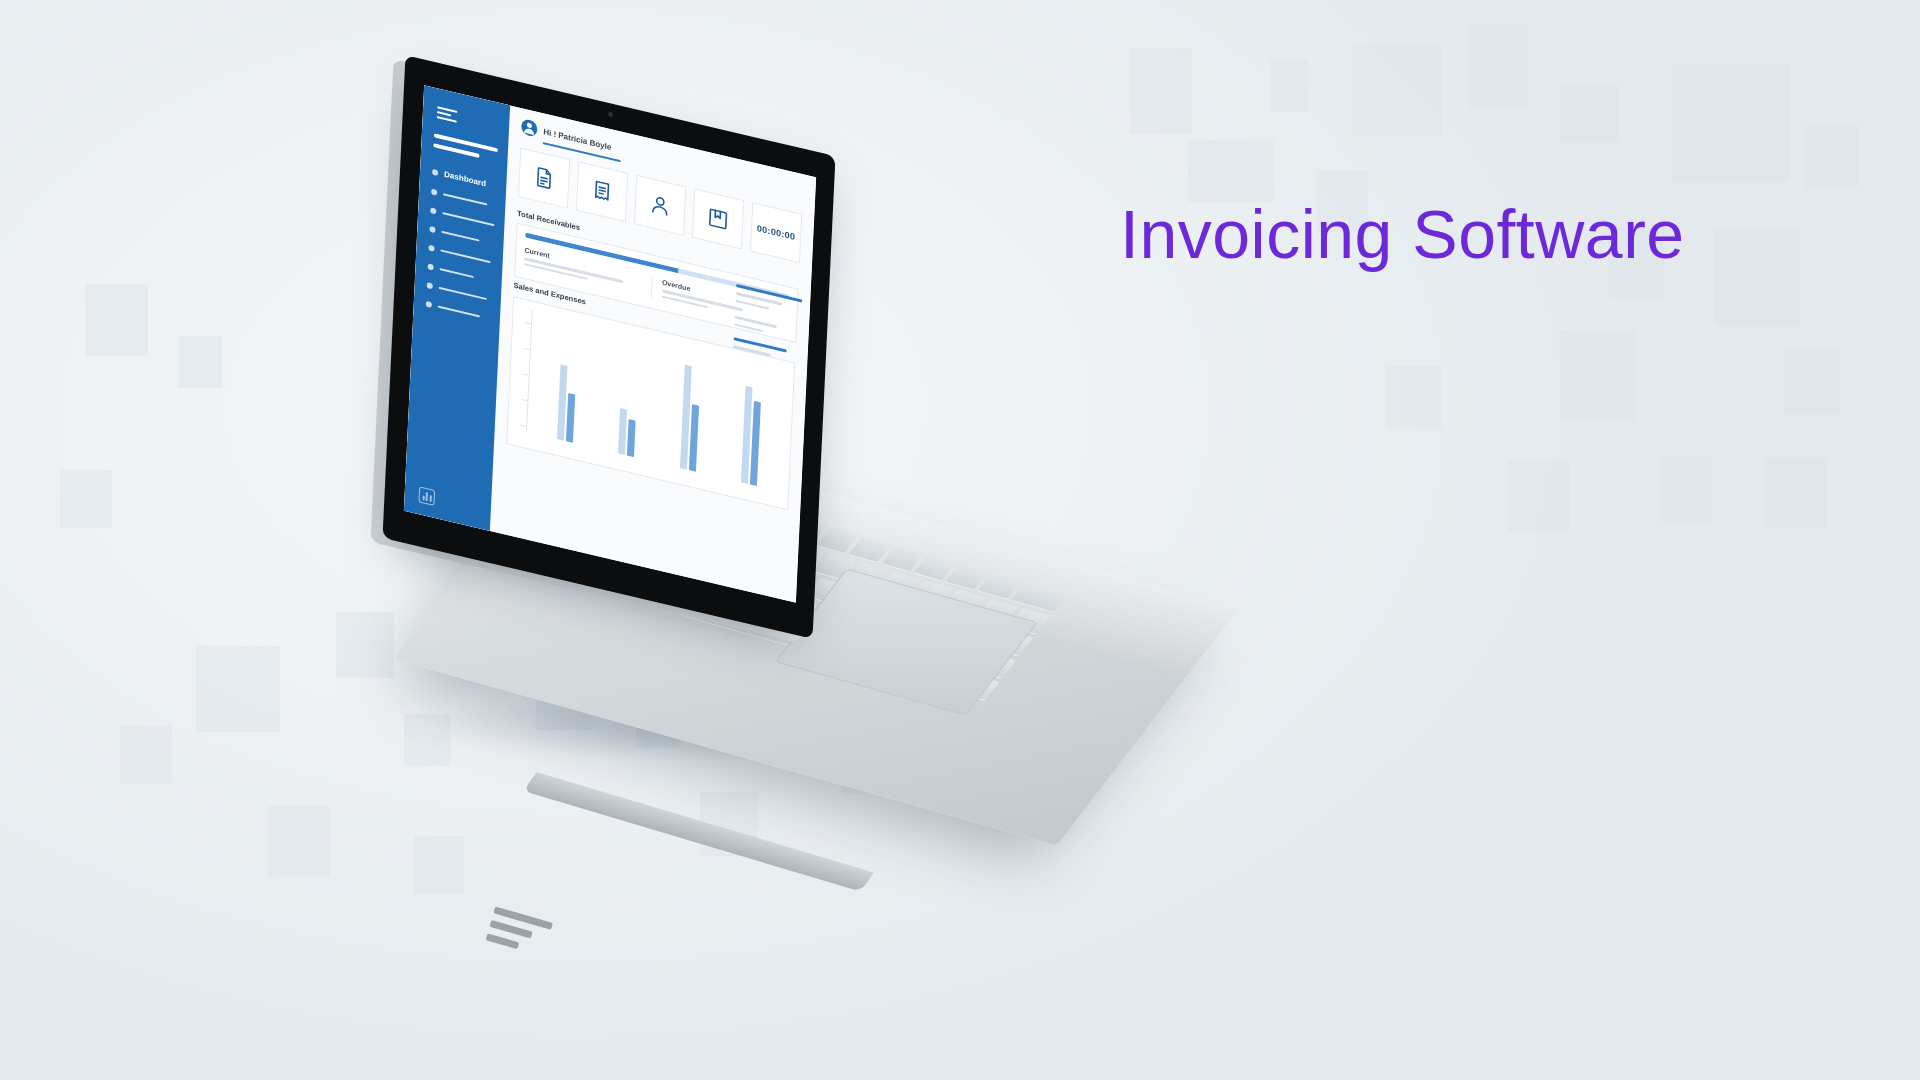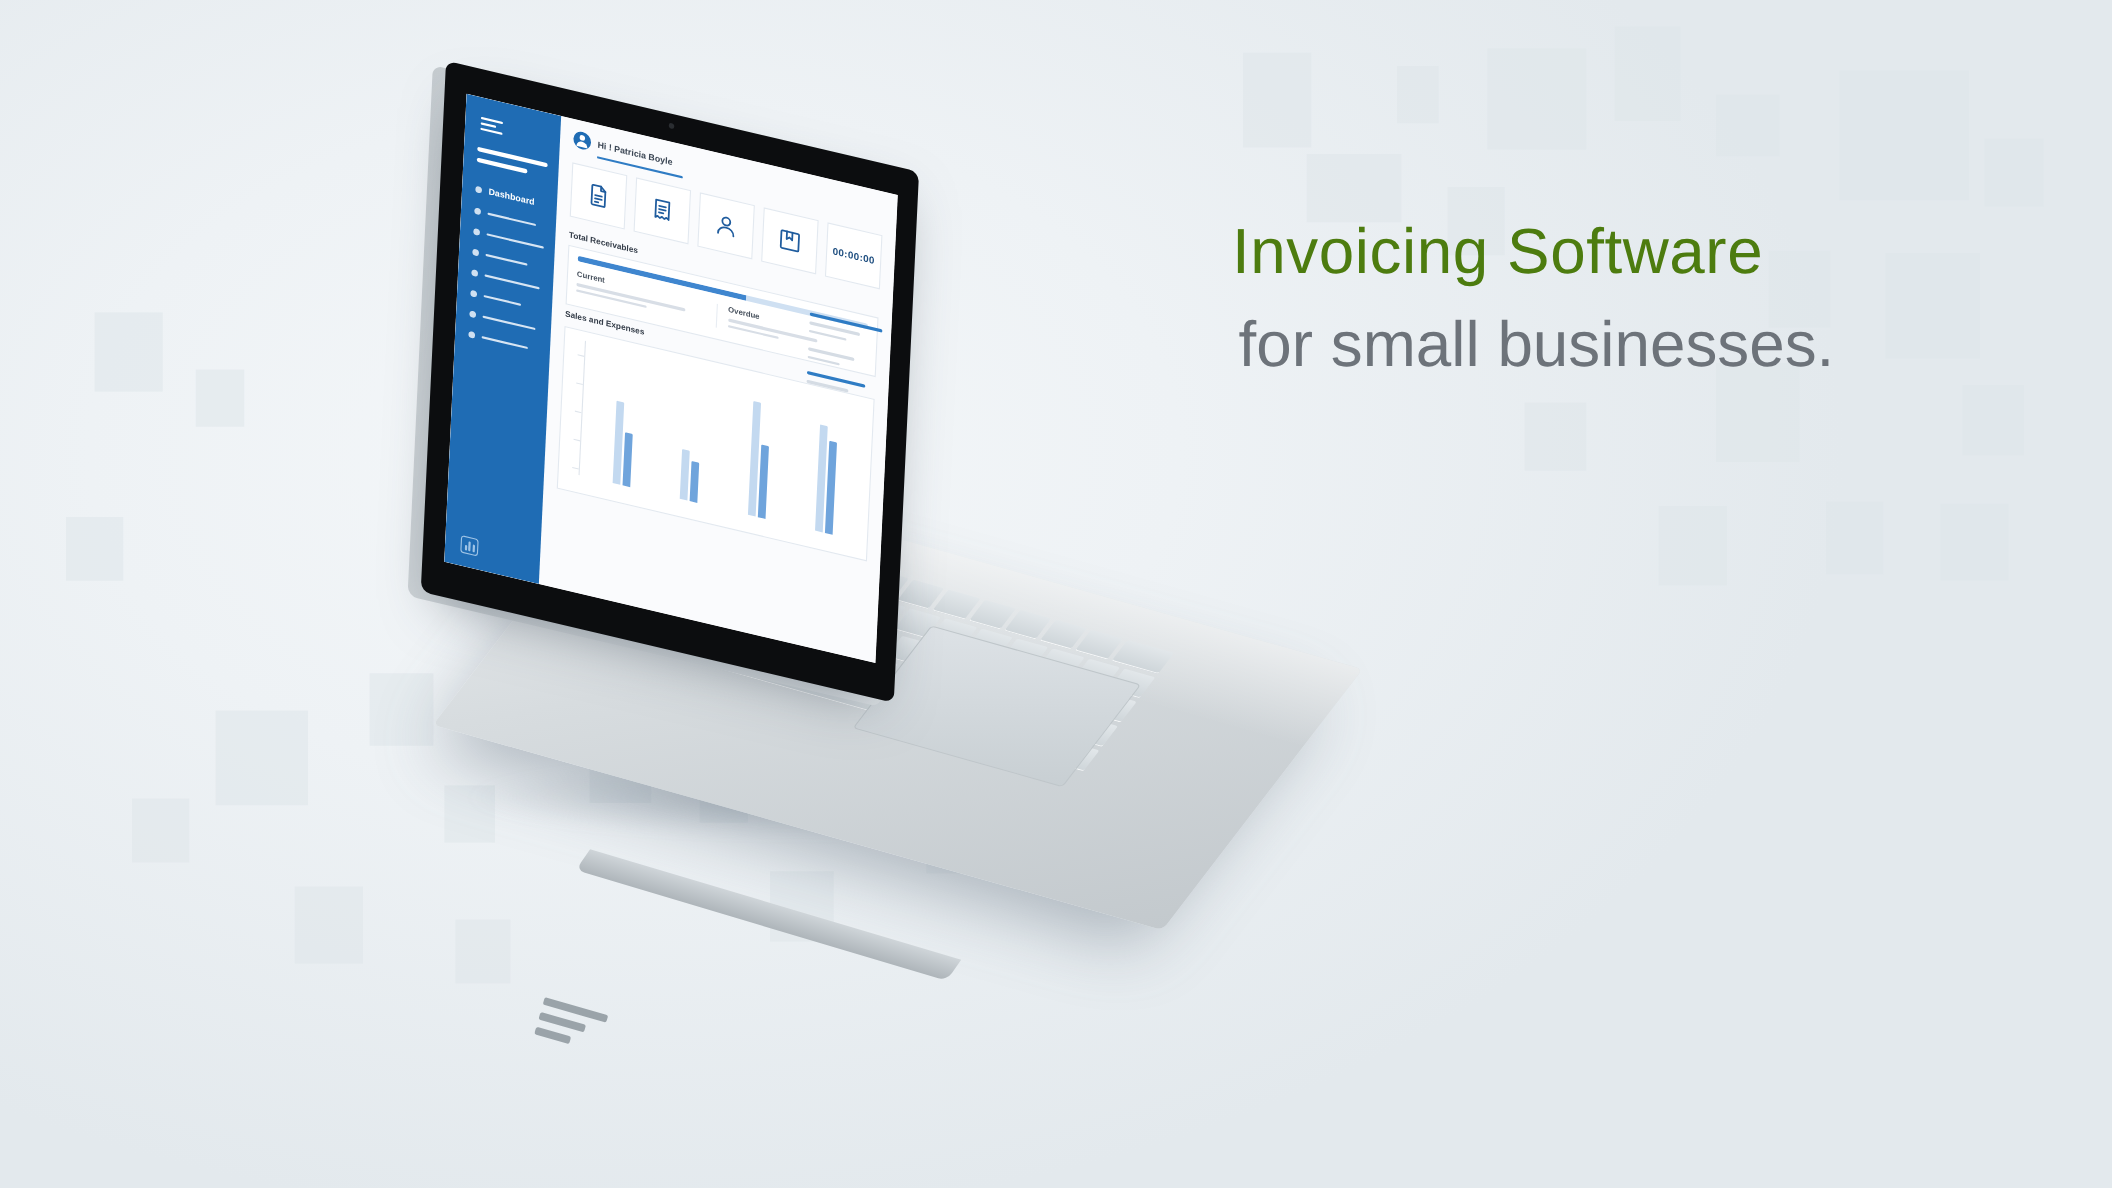--- a/index.html
+++ b/index.html
@@ -12,22 +12,22 @@
     position:relative;
   }
 
   
   #bg-squares { position:absolute; inset:0; overflow:hidden; }
   .bgsq { position:absolute; background:#dfe6ea; opacity:.55; }
 
   
   .hero { position:absolute; left:1120px; top:200px; width:720px; text-align:left; }
   .hero-title {
-    font-size:58px; font-weight:300; letter-spacing:.5px;
-    color:#4d7c0f; line-height:1.0; white-space:nowrap;
+    font-size:68px; font-weight:300; letter-spacing:.5px;
+    color:#6d28d9; line-height:1.0; white-space:nowrap;
   }
   .hero-sub {
     font-size:58px; font-weight:400; color:#6d737a;
     margin-top:22px; margin-left:6px; white-space:nowrap;
   }
 
   
   #laptop { position:absolute; left:330px; top:60px; width:760px; height:660px; }
 
   
@@ -452,14 +452,13 @@
           <div class="rail-line s" style="width:58%"></div>
         </div>
 
       </div>
     </div>
   </div>
 </div>
 
 <div class="hero">
   <div class="hero-title">Invoicing Software</div>
-  <div class="hero-sub">for small businesses.</div>
 </div>
 
 </body></html>

